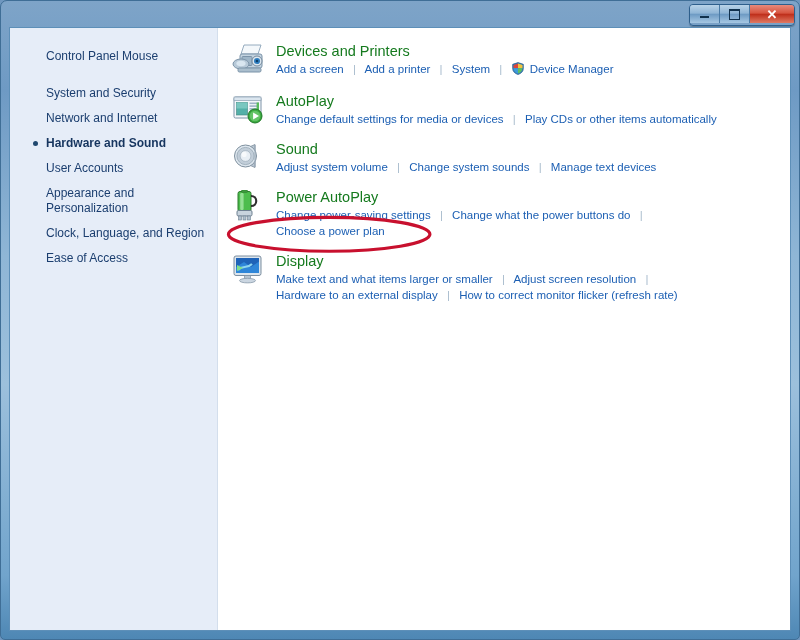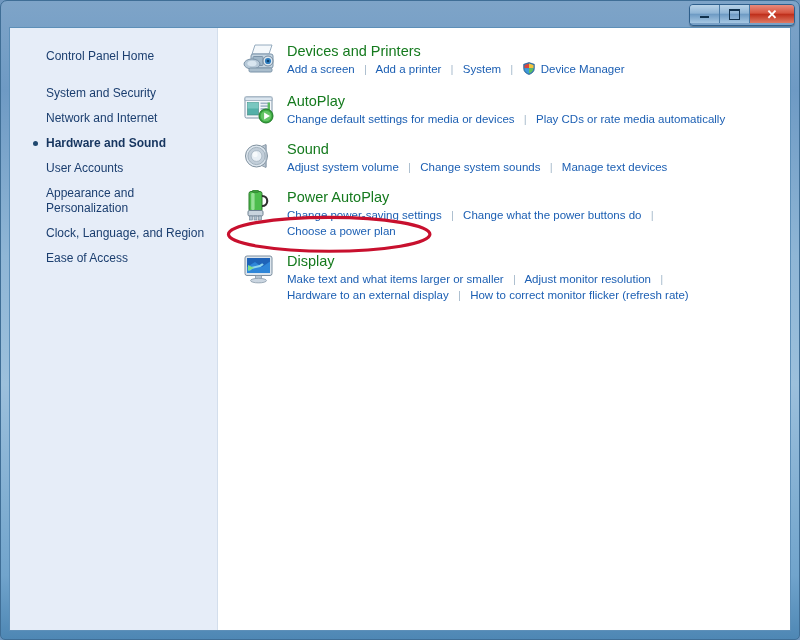--- a/index.html
+++ b/index.html
@@ -129,21 +129,21 @@
   .side-item.active:before{
     content:"";position:absolute;left:23px;top:10px;
     width:5px;height:5px;border-radius:50%;background:#20486f;
   }
 
   #content{
     position:absolute;left:208px;top:0;right:0;bottom:0;
     background:#ffffff;
     overflow:hidden;
   }
-  #content-inner{padding:14px 0 0 25px;position:relative;}
+  #content-inner{padding:14px 0 0 14px;position:relative;}
 
   .category{display:flex;margin-bottom:12px;}
   .cat-icon{width:44px;flex:none;padding-top:2px;}
   .cat-body{flex:1;padding-top:1px;}
   .cat-title{
     font-size:14.5px;color:#157a1e;line-height:17px;margin-bottom:1px;cursor:pointer;
   }
   .cat-links{font-size:11.5px;line-height:16.5px;color:#1d5fb0;}
   .link{color:#1c5fb3;cursor:pointer;}
   .lsep{color:#a8bccd;padding:0 6px;}
@@ -224,21 +224,21 @@
         </svg>
       </div>
     </div>
   </div>
 
   <div id="frame-inner">
 
     <div id="sidebar">
       <div id="sidebar-inner">
         <div class="side-item home">
-          <span>Control Panel Home</span>
+          <span>Control Panel Mouse</span>
         </div>
 
         <div class="side-item">
           <span>System and Security</span>
         </div>
         <div class="side-item">
           <span>Network and Internet</span>
         </div>
         <div class="side-item active">
           <span>Hardware and Sound</span>
@@ -313,21 +313,21 @@
               <circle cx="23" cy="22" r="7" fill="#3aa83f" stroke="#1f7a27" stroke-width="1"></circle>
               <circle cx="23" cy="22" r="5.3" fill="#64c466"></circle>
               <polygon points="21.1,18.6 27,22 21.1,25.4" fill="#ffffff"></polygon>
             </svg>
           </div>
           <div class="cat-body">
             <div class="cat-title">AutoPlay</div>
             <div class="cat-links">
               <span class="link">Change default settings for media or devices</span>
               <span class="lsep">|</span>
-              <span class="link">Play CDs or rate media automatically</span>
+              <span class="link">Play CDs or other items automatically</span>
             </div>
           </div>
         </div>
 
         <div class="category">
           <div class="cat-icon">
             <svg width="33" height="30" viewBox="0 0 33 30">
               <path d="M15 6 L23 2.5 L23 25.5 L15 22 Z" fill="#b9c6d2" stroke="#7c8d9c" stroke-width="0.8"></path>
               <ellipse cx="13.5" cy="14" rx="11" ry="11" fill="#dde6ee" stroke="#7f909e"></ellipse>
               <ellipse cx="13.5" cy="14" rx="8.6" ry="8.6" fill="#c2ced9" stroke="#8fa0ae" stroke-width="0.7"></ellipse>
@@ -388,21 +388,21 @@
               <rect x="12.5" y="21.5" width="6" height="4" fill="#b9c6d3" stroke="#7d8fa0" stroke-width="0.7"></rect>
               <ellipse cx="15.5" cy="26.6" rx="8" ry="2.3" fill="#cbd6e1" stroke="#7d8fa0" stroke-width="0.7"></ellipse>
             </svg>
           </div>
           <div class="cat-body">
             <div class="cat-title">Display</div>
             <div class="cat-links">
               <div>
                 <span class="link">Make text and what items larger or smaller</span>
                 <span class="lsep">|</span>
-                <span class="link">Adjust monitor resolution</span>
+                <span class="link">Adjust screen resolution</span>
                 <span class="lsep">|</span>
               </div>
               <div>
                 <span class="link">Hardware to an external display</span>
                 <span class="lsep">|</span>
                 <span class="link">How to correct monitor flicker (refresh rate)</span>
               </div>
             </div>
           </div>
         </div>

